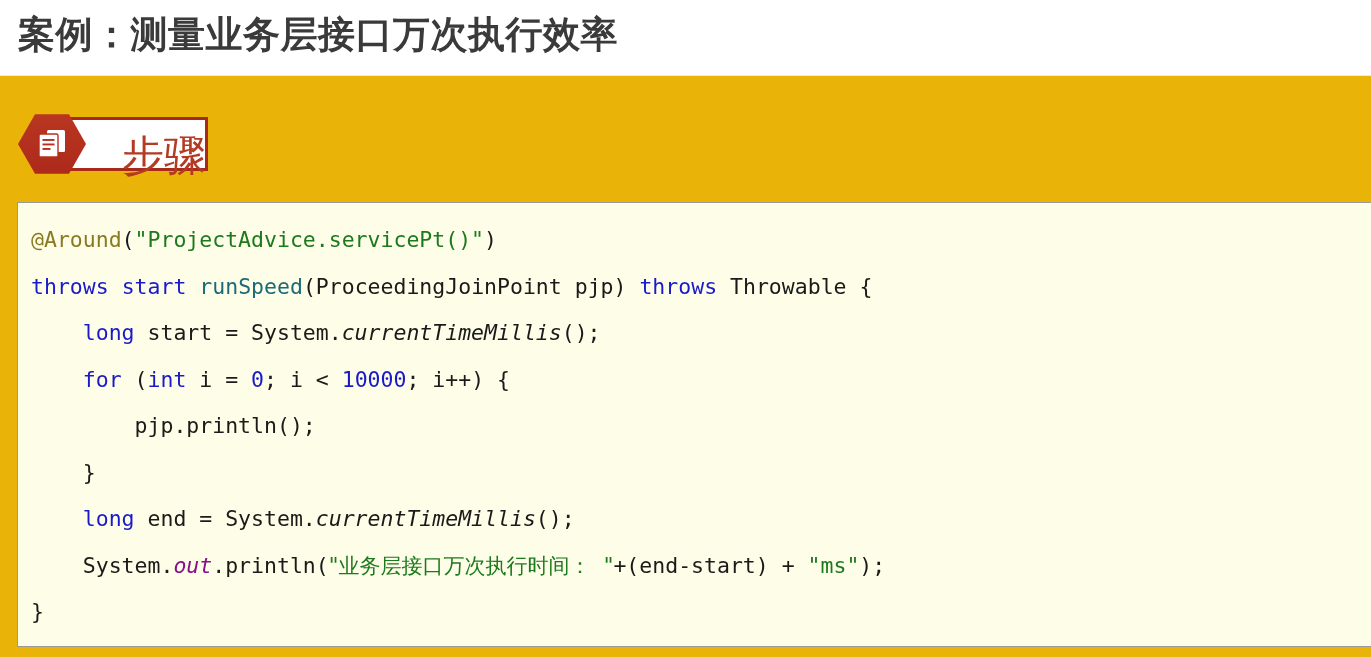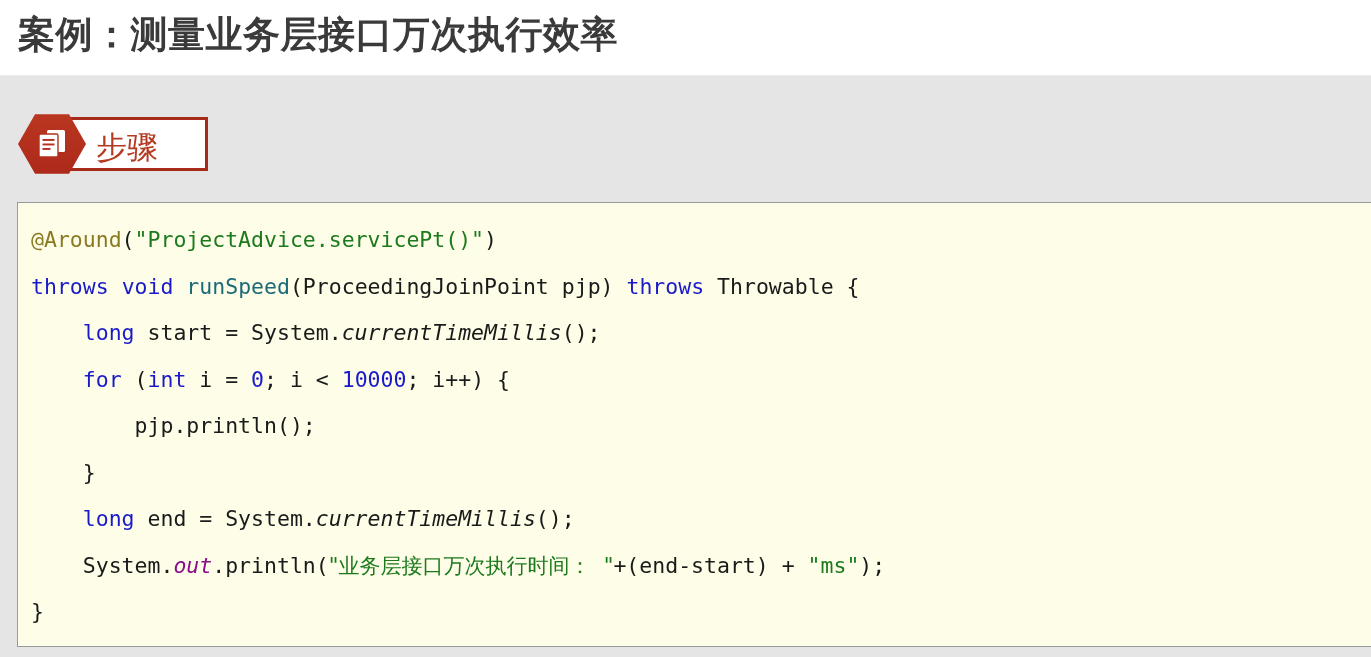--- a/index.html
+++ b/index.html
@@ -7,21 +7,21 @@
     margin: 0; padding: 0;
     width: 1371px; height: 657px;
     background: #ffffff;
     font-family: "Liberation Sans", "DejaVu Sans", sans-serif;
     overflow: hidden;
   }
   #page {
     position: relative;
     width: 1371px;
     height: 657px;
-    background: #e5e5e5;
+    background: #eab308;
   }
 
   
   .title-bar {
     position: absolute;
     left: 0; top: 0;
     width: 1371px;
     height: 76px;
     border-bottom: 1px solid #ececec;
     background: #ffffff;
@@ -76,26 +76,26 @@
     top: 4px;
     width: 148px;
     height: 54px;
     border: 3px solid #a82a19;
     background: #ffffff;
     z-index: 1;
   }
   .step-label-text {
     position: absolute;
     left: 78px;
-    top: 10px;
+    top: 18px;
     width: 110px;
     height: 50px;
     line-height: 50px;
-    text-align: left;
-    font-size: 31px;
+    text-align: right;
+    font-size: 42px;
     color: #b43a22;
     font-weight: normal;
     z-index: 4;
     white-space: nowrap;
   }
   .step-heading {
     position: absolute;
     left: 228px;
     top: 10px;
     font-size: 37px;
@@ -156,21 +156,21 @@
         <rect x="6.5" y="14.5" width="12" height="1.9" fill="#b5301f"></rect>
         <rect x="6.5" y="19" width="8" height="1.9" fill="#b5301f"></rect>
       </svg>
       <div class="step-label-text">步骤</div>
     </div>
   </div>
 
   <div class="code-block">
     <div id="code-lines">
         <div class="code-line"><span class="tok-ann">@Around</span><span class="tok-plain">(</span><span class="tok-str">"ProjectAdvice.servicePt()"</span><span class="tok-plain">)</span></div>
-        <div class="code-line"><span class="tok-kw">throws</span><span class="tok-plain"> </span><span class="tok-kw">void</span><span class="tok-plain"> </span><span class="tok-meth">runSpeed</span><span class="tok-plain">(ProceedingJoinPoint pjp) </span><span class="tok-kw">throws</span><span class="tok-plain"> Throwable {</span></div>
+        <div class="code-line"><span class="tok-kw">throws</span><span class="tok-plain"> </span><span class="tok-kw">start</span><span class="tok-plain"> </span><span class="tok-meth">runSpeed</span><span class="tok-plain">(ProceedingJoinPoint pjp) </span><span class="tok-kw">throws</span><span class="tok-plain"> Throwable {</span></div>
         <div class="code-line"><span class="tok-plain">    </span><span class="tok-kw">long</span><span class="tok-plain"> start = System.</span><span class="tok-italic">currentTimeMillis</span><span class="tok-plain">();</span></div>
         <div class="code-line"><span class="tok-plain">    </span><span class="tok-kw">for</span><span class="tok-plain"> (</span><span class="tok-kw">int</span><span class="tok-plain"> i = </span><span class="tok-num">0</span><span class="tok-plain">; i &lt; </span><span class="tok-num">10000</span><span class="tok-plain">; i++) {</span></div>
         <div class="code-line"><span class="tok-plain">        pjp.println();</span></div>
         <div class="code-line"><span class="tok-plain">    }</span></div>
         <div class="code-line"><span class="tok-plain">    </span><span class="tok-kw">long</span><span class="tok-plain"> end = System.</span><span class="tok-italic">currentTimeMillis</span><span class="tok-plain">();</span></div>
         <div class="code-line"><span class="tok-plain">    System.</span><span class="tok-field">out</span><span class="tok-plain">.println(</span><span class="cjk-str">"业务层接口万次执行时间：  "</span><span class="tok-plain">+(end-start) + </span><span class="tok-str">"ms"</span><span class="tok-plain">);</span></div>
         <div class="code-line"><span class="tok-plain">}</span></div>
       </div>
   </div>
 

